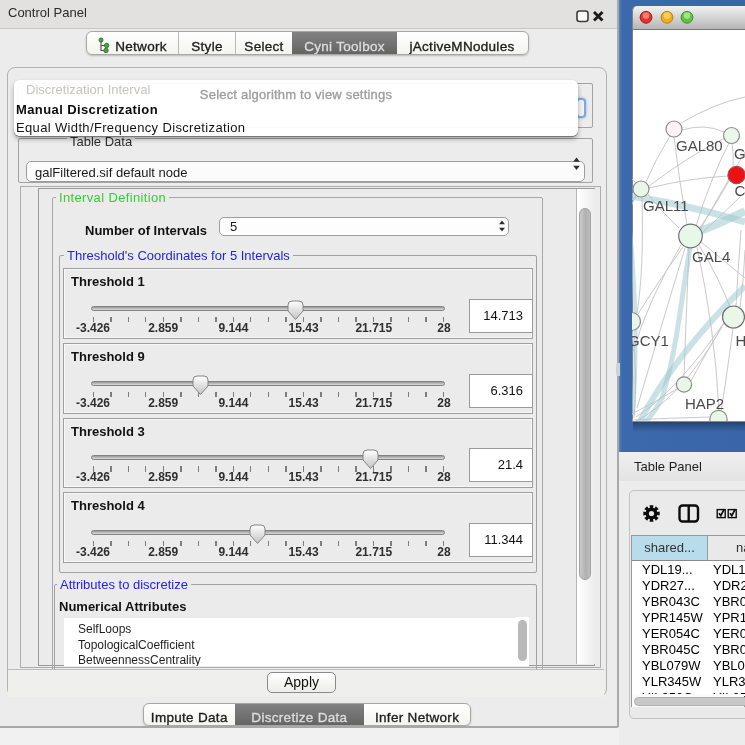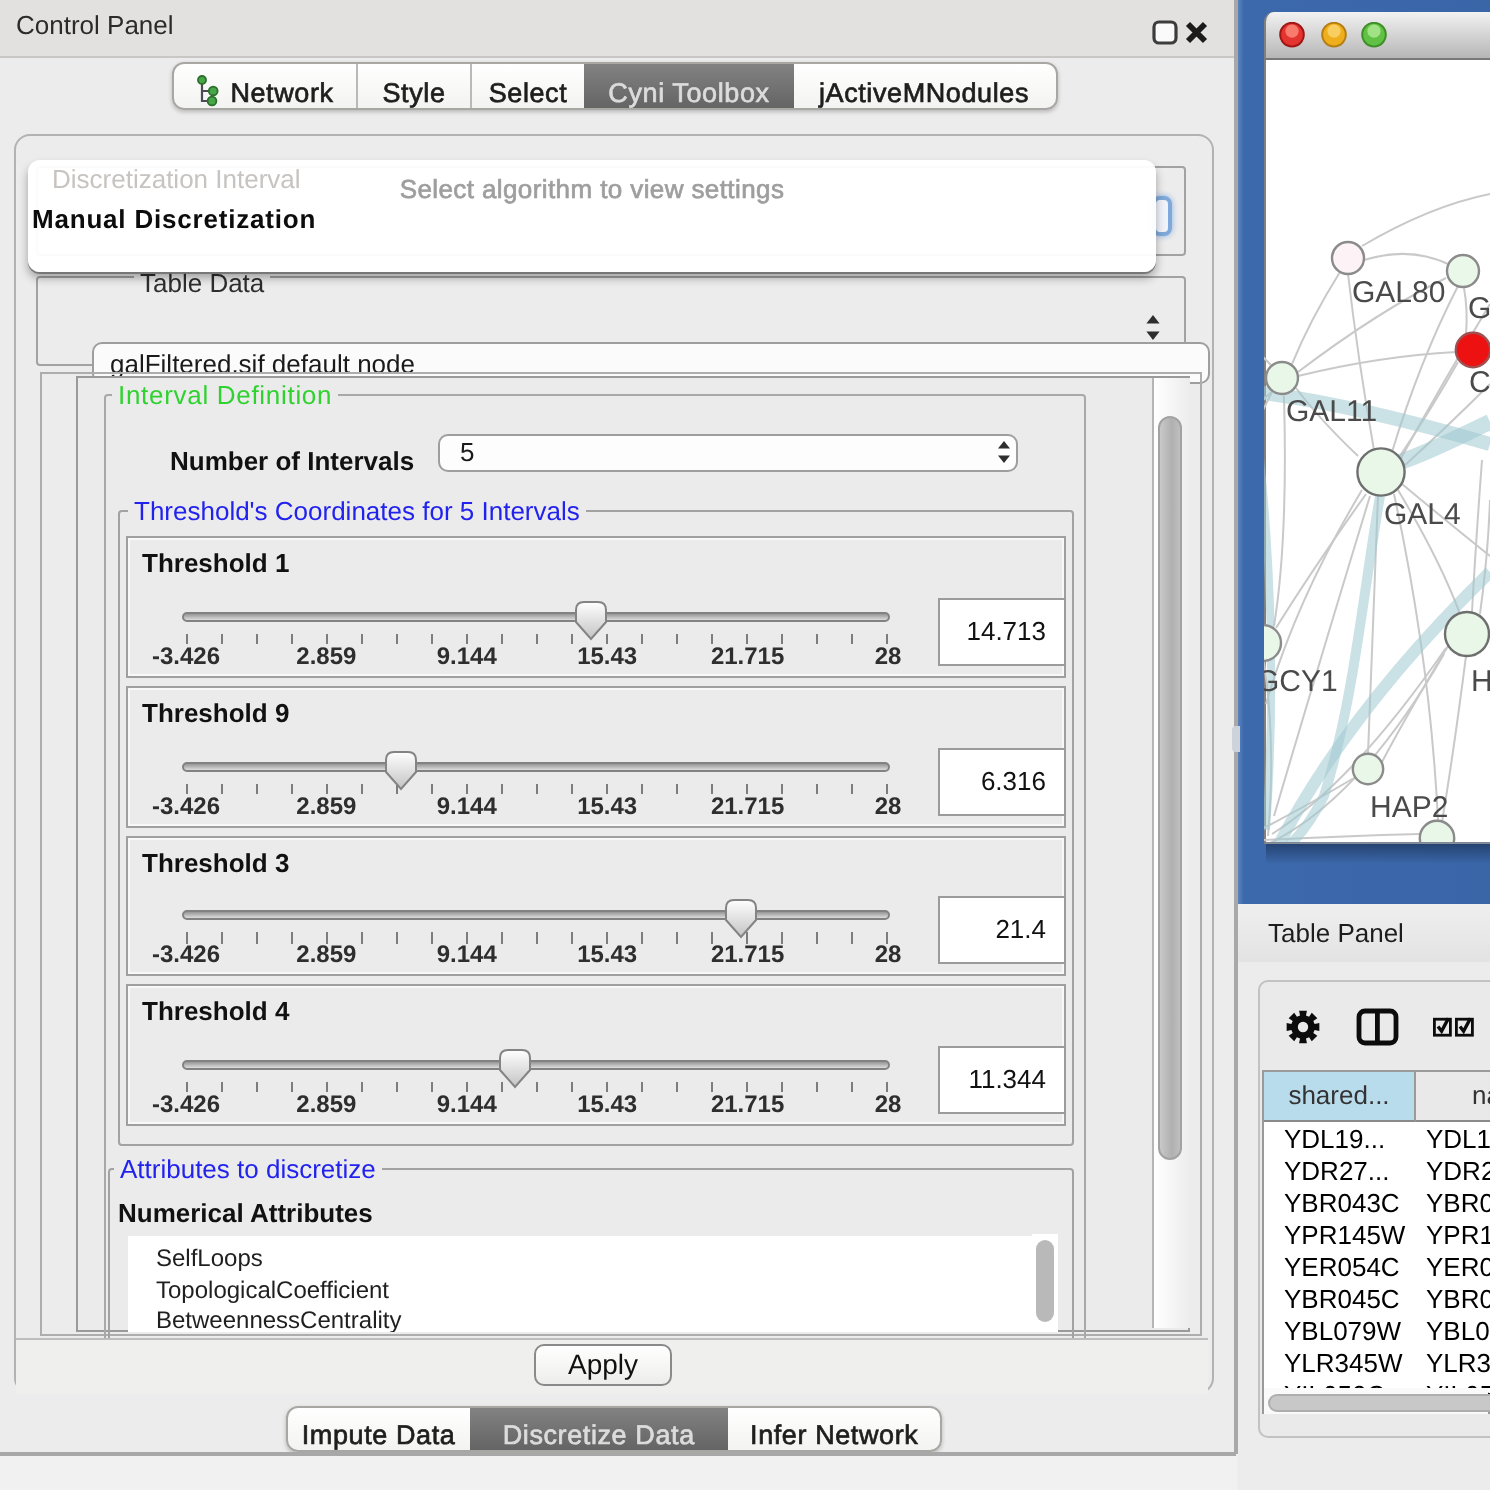--- a/index.html
+++ b/index.html
@@ -108,21 +108,21 @@
     <div class="seg" style="width:130px">jActiveMNodules</div>
   </div>
 
   <div class="abs" id="panelA"></div>
 
   <div class="group" style="left:18px;top:83px;width:573px;height:43px;"></div>
   <div class="abs" id="focus"></div>
 
   <div class="group" style="left:18px;top:138px;width:573px;height:43px;"></div>
   <span class="gtitle" style="left:23px;top:134px;color:#2e2e2e;margin-left:44px;">Table Data</span>
-  <div class="combo" style="left:26px;top:171px;width:557px;height:19px;margin-left:20px;">
+  <div class="combo" style="left:26px;top:161px;width:557px;height:19px;">
       <span>galFiltered.sif default node</span>
     </div>
   <svg class="abs uds" style="left:571px;top:157px" width="11" height="14">
       <path d="M5.5,0.5 L8.8,4.8 L2.2,4.8 Z" fill="#2e2e2e"></path>
       <path d="M5.5,13 L8.8,8.7 L2.2,8.7 Z" fill="#2e2e2e"></path>
     </svg>
 
   <div class="abs" id="p2"></div>
   <div class="abs" id="scrollB"></div>
 
@@ -392,14 +392,15 @@
         <i>YIL052C</i>
       </div>
   </div>
   <div class="abs" id="hsb"></div>
   <div class="abs" id="hsbthumb"></div>
 
   <div class="abs" id="popup">
     <span class="faded">Discretization Interval</span>
     <span class="hint">Select algorithm to view settings</span>
     <span class="it1">Manual Discretization</span>
+    <span class="it2">Equal Width/Frequency Discretization</span>
   </div>
 </div>
 
 </body></html>

